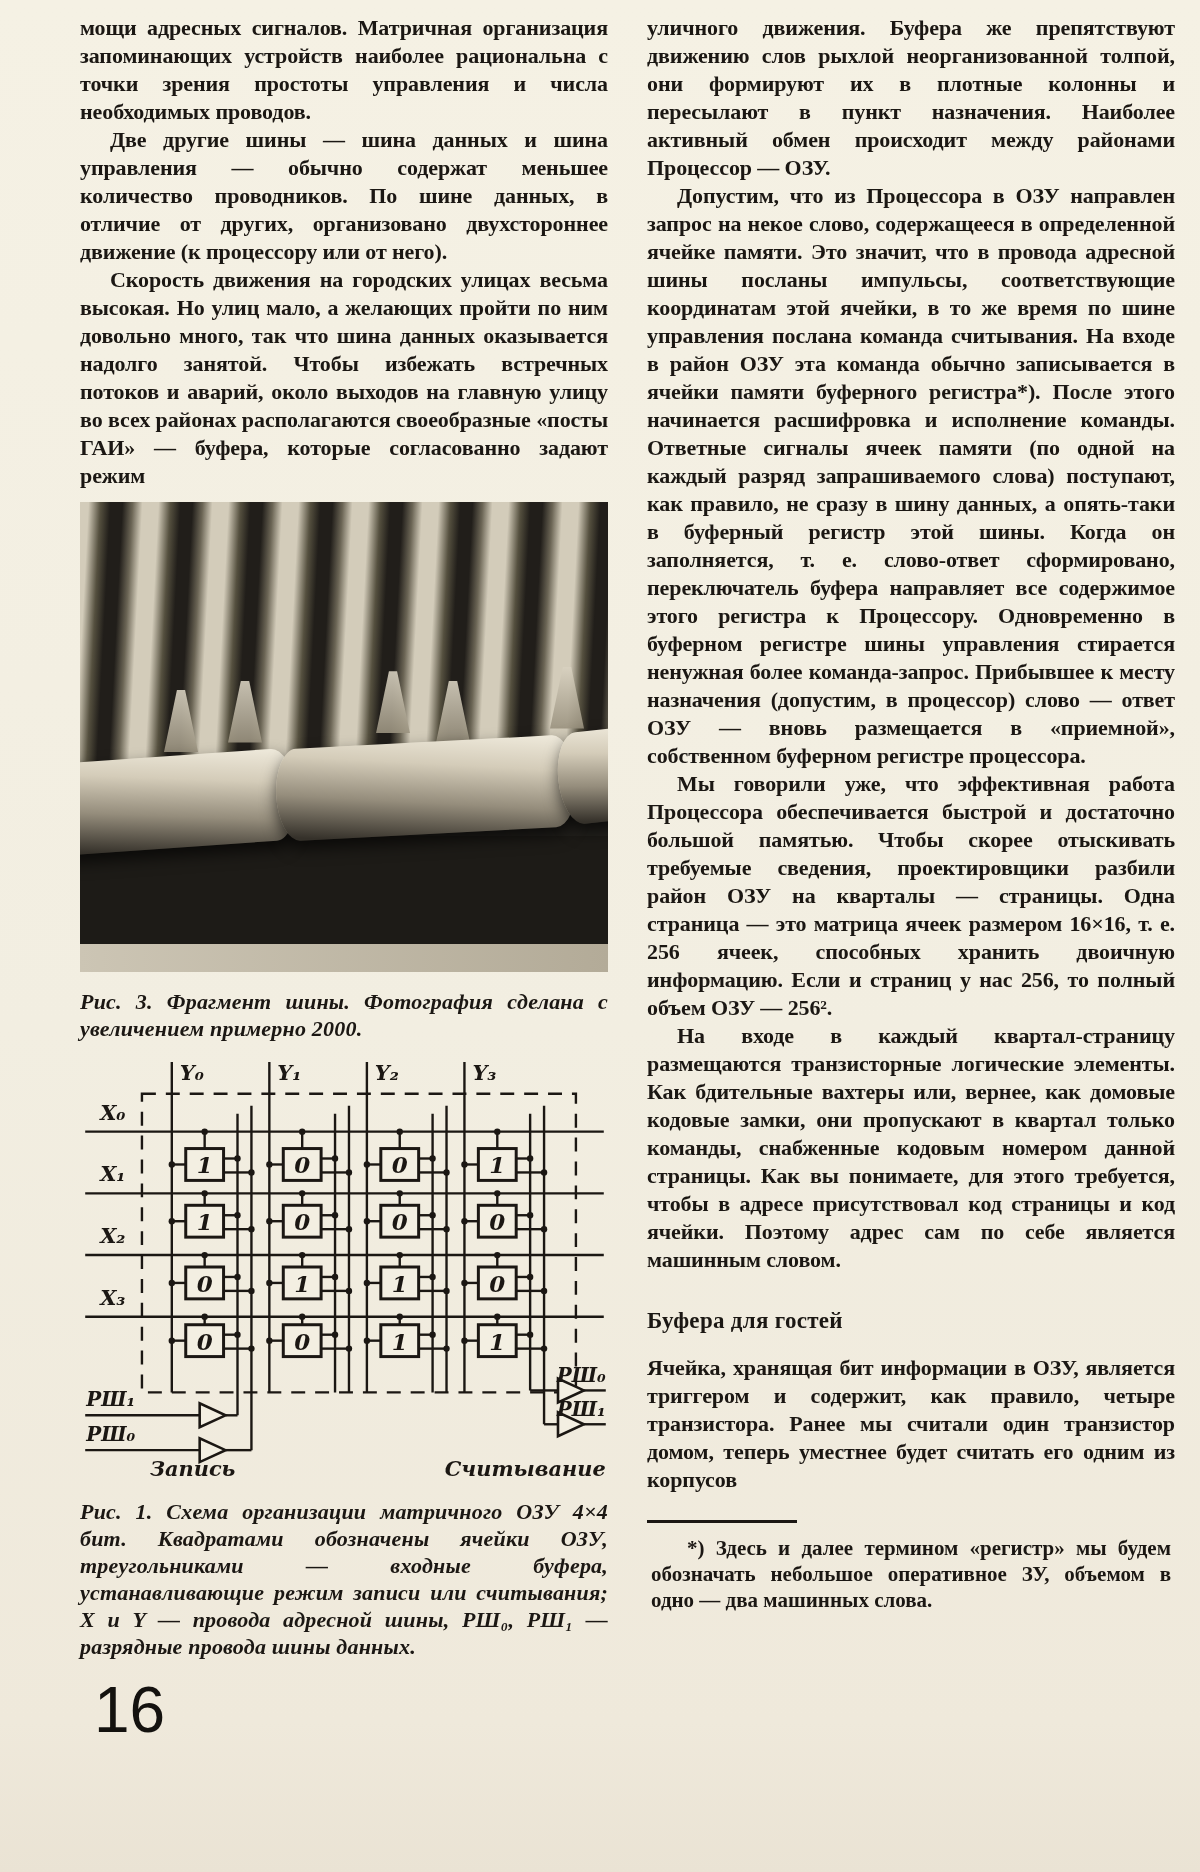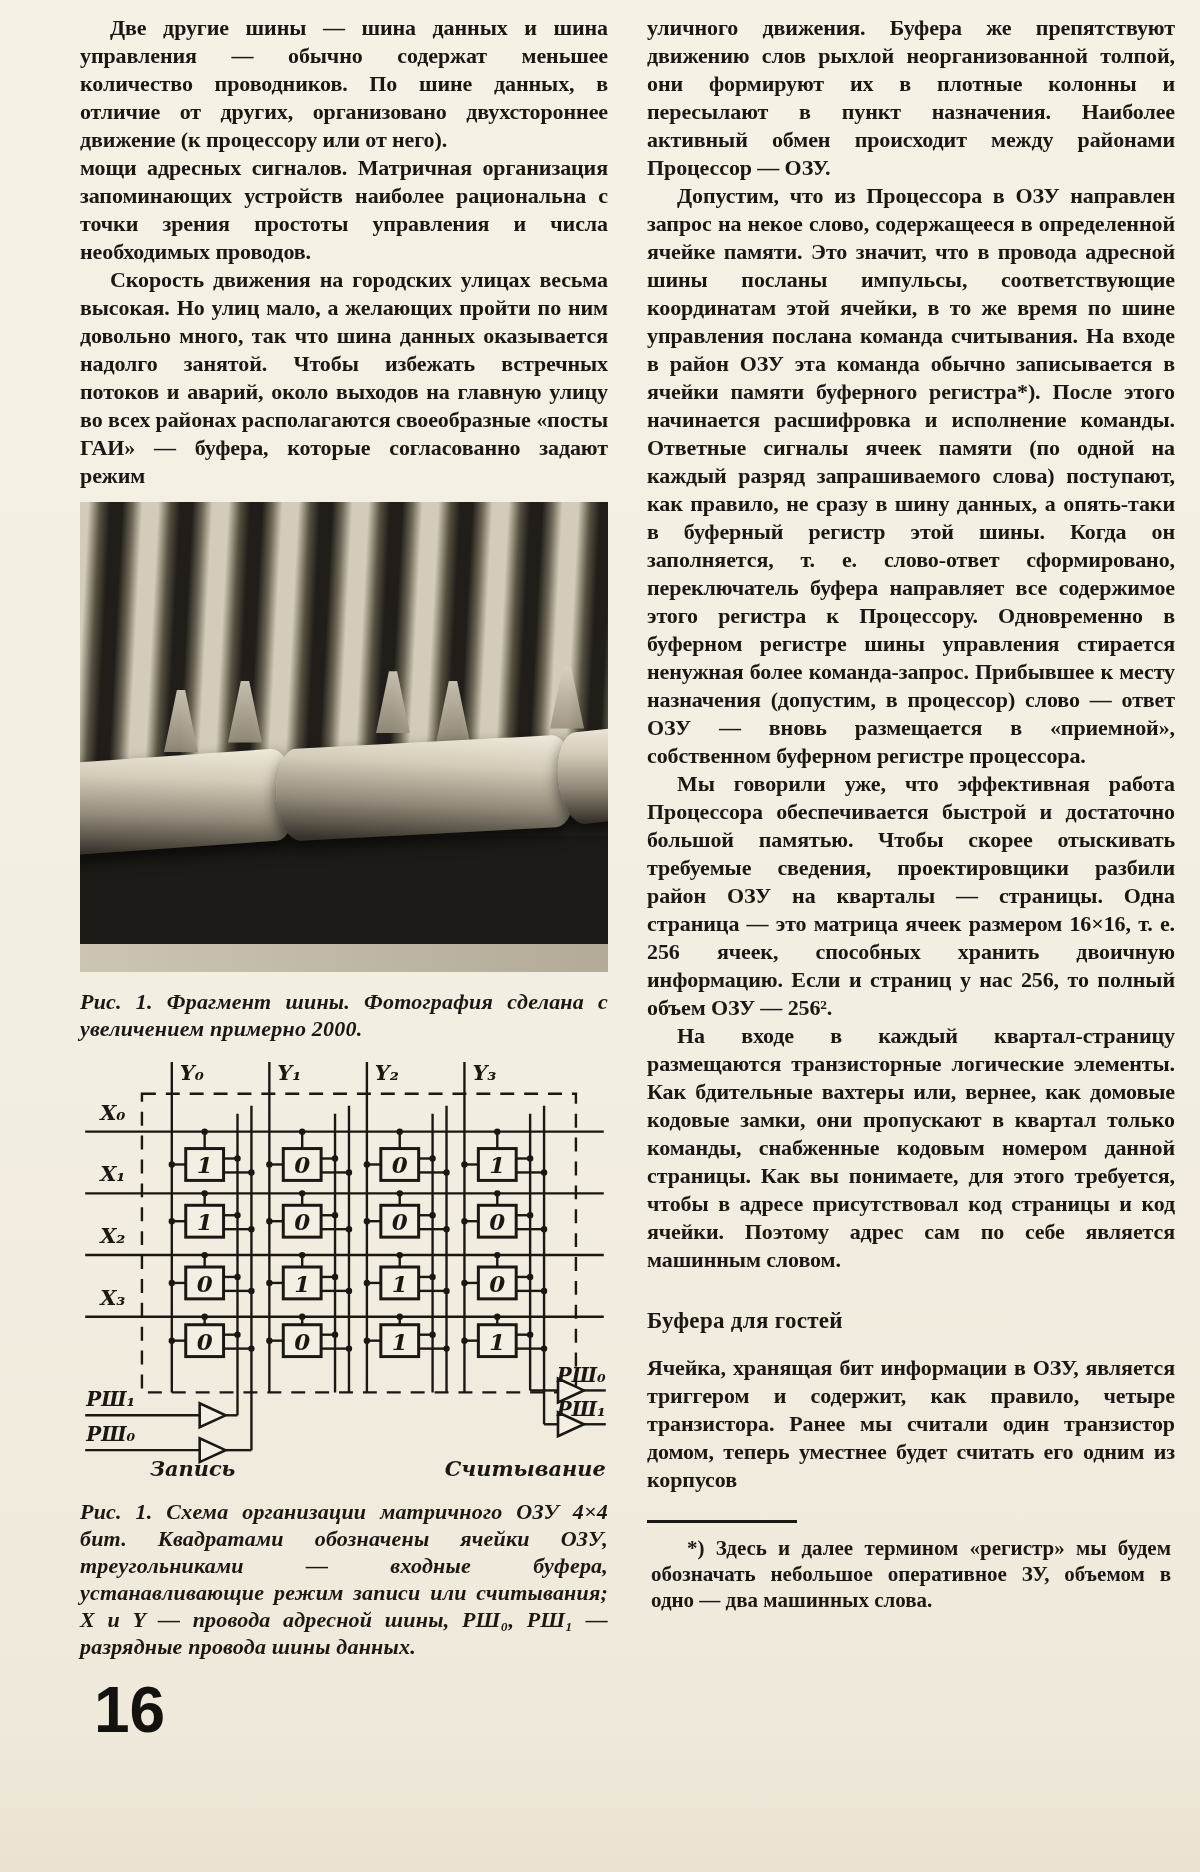--- a/index.html
+++ b/index.html
@@ -62,46 +62,46 @@
   
   .heading{margin:34px 0 20px 0;font-size:23px;font-weight:700;letter-spacing:0.3px;}
   .footnote{margin-top:26px;}
   .footnote-rule{width:150px;border-top:3px solid #1b1713;margin:0 0 12px 0;}
   .footnote p{margin:4px;font-size:21px;line-height:26px;font-weight:700;
     text-align:justify;text-indent:36px;}
 
   
   .page-number{margin:18px 0 0 14px;
     font-family:"Liberation Sans","DejaVu Sans",sans-serif;
-    font-weight:700;font-size:64px;line-height:64px;color:#14120f;}
+    font-weight:400;font-size:64px;line-height:64px;color:#14120f;}
 </style>
 </head>
 <body>
 
 <div class="page">
 
   <div class="col">
+    <p class="body">мощи адресных сигналов. Матричная организация запоминающих устройств наиболее рациональна с точки зрения простоты управления и числа необходимых проводов.</p>
     <p class="body indent">Две другие шины — шина данных и шина управления — обычно содержат меньшее количество проводников. По шине данных, в отличие от других, организовано двухстороннее движение (к процессору или от него).</p>
-    <p class="body">мощи адресных сигналов. Матричная организация запоминающих устройств наиболее рациональна с точки зрения простоты управления и числа необходимых проводов.</p>
     <p class="body indent">Скорость движения на городских улицах весьма высокая. Но улиц мало, а желающих пройти по ним довольно много, так что шина данных оказывается надолго занятой. Чтобы избежать встречных потоков и аварий, около выходов на главную улицу во всех районах располагаются своеобразные «посты ГАИ» — буфера, которые согласованно задают режим</p>
 
     <div class="photo">
       <div class="stripes"></div>
       <div class="funnel f1"></div>
       <div class="funnel f2"></div>
       <div class="funnel f3"></div>
       <div class="funnel f4"></div>
       <div class="funnel f5"></div>
       <div class="base"></div>
       <div class="cyl c1"></div>
       <div class="cyl c2"></div>
       <div class="cyl c3"></div>
       <div class="bottom-band"></div>
     </div>
-    <p class="caption">Рис. 1. Фрагмент шины. Фотография сделана с увеличением примерно 2000.</p>
+    <p class="caption">Рис. 3. Фрагмент шины. Фотография сделана с увеличением примерно 2000.</p>
 
     <svg class="diagram" viewBox="0 0 530 430" width="528" height="428">
 
       <g>
         <line class="w" x1="92" y1="8" x2="92" y2="340"></line>
         <line class="w" x1="190" y1="8" x2="190" y2="340"></line>
         <line class="w" x1="288" y1="8" x2="288" y2="340"></line>
         <line class="w" x1="386" y1="8" x2="386" y2="340"></line>
         <text class="slab" x="100" y="26">Y₀</text>
         <text class="slab" x="198" y="26">Y₁</text>

